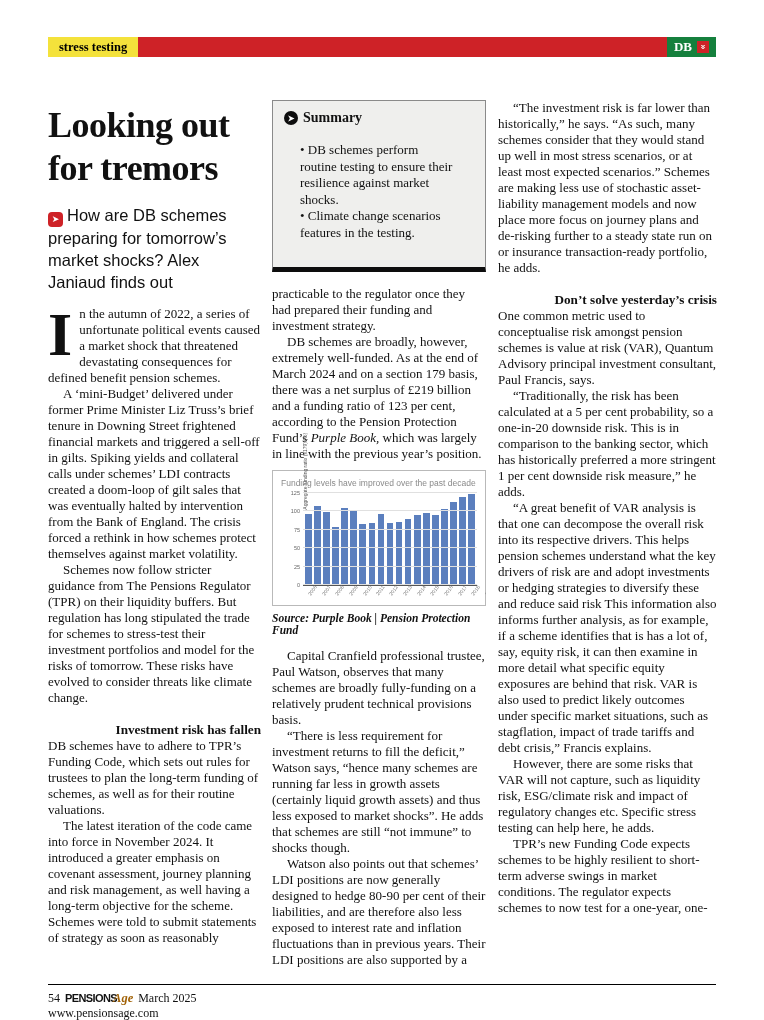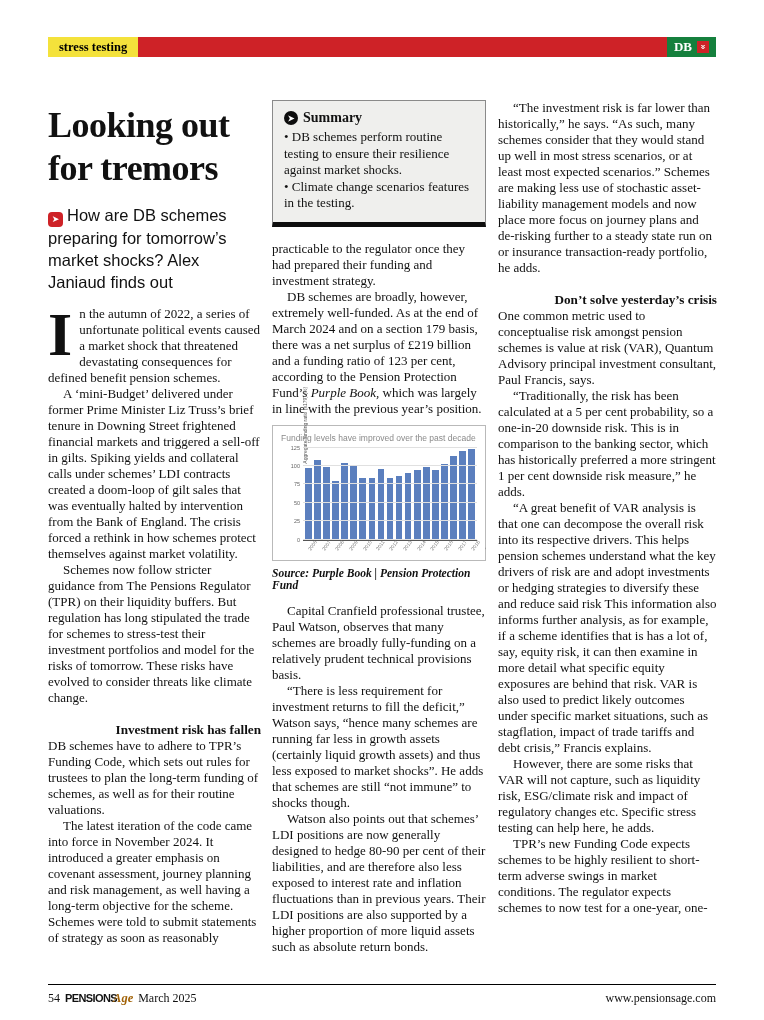--- a/index.html
+++ b/index.html
@@ -29,41 +29,41 @@
   .body-p{font-size:13px;line-height:16px;margin:0;text-align:left;}
   .body-p.indent{text-indent:15px;}
   .subhead{font-size:13.2px;line-height:16px;font-weight:bold;margin:16px 0 0 0;text-align:right;}
   .subhead + .body-p{text-indent:0;}
   .dropcap{float:left;font-size:62px;line-height:50px;font-weight:bold;padding:3px 7px 0 0;}
 
   
   .summary-box{background:#efefed;border:1px solid #8a8a8a;border-bottom:5px solid #0d0d0d;padding:9px 11px 10px 11px;margin-bottom:14px;}
   .summary-title{font-size:14px;font-weight:bold;margin:0 0 3px 0;display:flex;align-items:center;gap:5px;}
   .sum-icon{display:inline-flex;width:14px;height:14px;border-radius:50%;background:#0d0d0d;color:#fff;align-items:center;justify-content:center;font-size:8px;}
-  .summary-list{margin:0;padding:0;list-style:none;}
+  .summary-list{margin:16px;padding:0;list-style:none;}
   .summary-list li{font-size:13px;line-height:16.5px;}
   .summary-list li::before{content:"• ";}
 
   
   .chart-box{border:1px solid #b9b9b9;background:#fff;padding:7px 8px 3px 8px;margin:8px 0 4px 0;position:relative;}
   .chart-title{font-family:"Liberation Sans",sans-serif;font-size:8.5px;color:#8a8a8a;margin:0 0 5px 0;}
   .chart-area{position:relative;margin-left:22px;}
   .chart-plot{position:relative;height:92px;border-bottom:1px solid #555;}
   .gridline{position:absolute;left:0;right:0;height:0;border-top:1px solid #e0e0e0;}
   .ytick{position:absolute;right:100%;margin-right:3px;transform:translateY(-50%);font-family:"Liberation Sans",sans-serif;font-size:5.5px;color:#666;white-space:nowrap;}
   .bars{position:absolute;left:2px;right:2px;top:0;bottom:0;display:flex;align-items:flex-end;gap:2.5px;}
   .bar{flex:1;background:#5b7fbe;}
   .xlabels{display:flex;gap:2.5px;margin:1px 2px 0 2px;height:15px;}
   .xlabels span{flex:1;font-family:"Liberation Sans",sans-serif;font-size:5px;color:#777;transform:rotate(-55deg);transform-origin:60% 10%;white-space:nowrap;}
   .ylab{position:absolute;left:-1px;top:50%;transform:rotate(-90deg) translateX(50%);transform-origin:left top;font-family:"Liberation Sans",sans-serif;font-size:5px;color:#555;white-space:nowrap;}
   .chart-source{font-size:11.5px;font-style:italic;font-weight:600;margin:6px 0 12px 0;}
 
   
   .footer-rule{position:absolute;left:48px;right:48px;top:984px;border-top:1.6px solid #000;}
-  .footer{position:absolute;left:48px;right:48px;top:991px;display:flex;justify-content:space-between;align-items:baseline;font-size:12px;}
+  .footer{position:absolute;left:48px;right:48px;top:991px;display:flex;justify-content:space-between;align-items:baseline;font-size:12px;flex-direction:column;}
   .footer-left{display:flex;align-items:baseline;gap:5px;}
   .brand{font-family:"Liberation Sans",sans-serif;font-weight:bold;letter-spacing:-0.6px;font-size:11px;}
   .brand-age{color:#a16207;font-family:"Liberation Serif",serif;font-style:italic;font-weight:bold;font-size:12.5px;margin-left:-4px;}
 </style>
 </head>
 <body>
 
 <div class="page">
 
   <div class="topbar">

